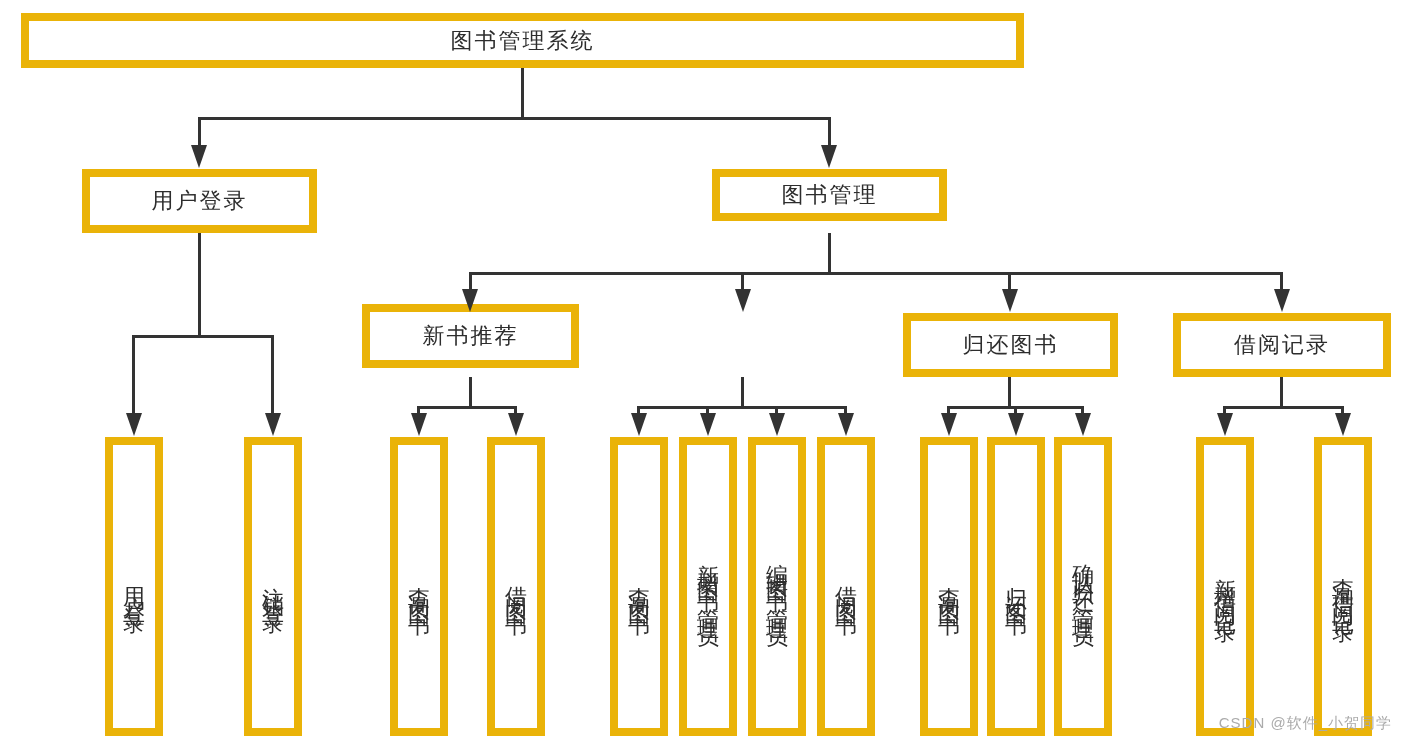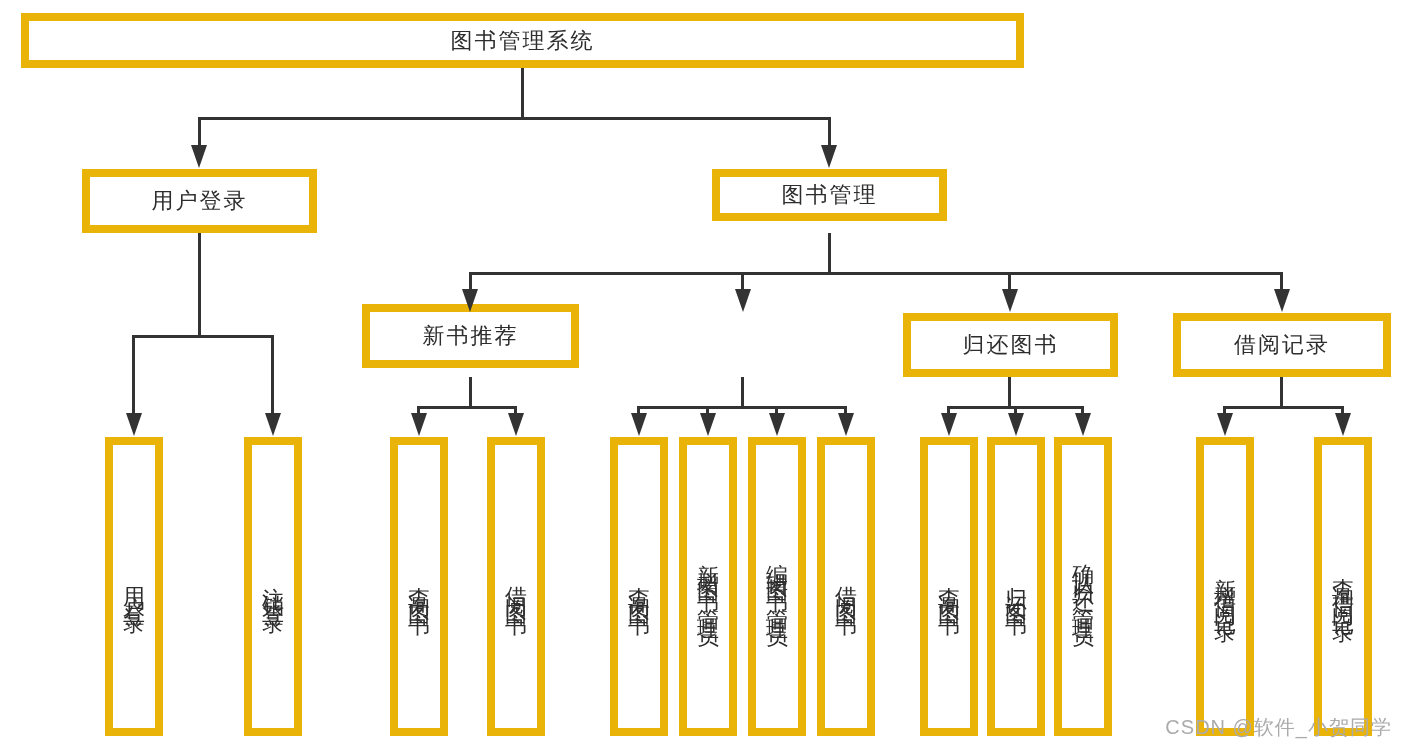--- a/index.html
+++ b/index.html
@@ -17,21 +17,21 @@
     font-size:22px;line-height:1;letter-spacing:9px;color:#2d2d2d;white-space:nowrap;
   }
   .vline{position:absolute;width:3px;background:#333333;}
   .hline{position:absolute;height:3px;background:#333333;}
   .arrow{
     position:absolute;width:0;height:0;
     border-left:8px solid transparent;border-right:8px solid transparent;
     border-top:23px solid #333333;
   }
   .watermark{
-    position:absolute;top:714px;right:13px;font-size:20px;letter-spacing:1px;
+    position:absolute;top:714px;right:13px;font-size:15px;letter-spacing:1px;
     color:#ababab;white-space:nowrap;
   }
 </style>
 </head>
 <body>
 
 <div class="canvas">
 
   <div class="box" style="left:21px;top:13px;width:1003px;height:55px;">
     <span class="hlabel">图书管理系统</span>

